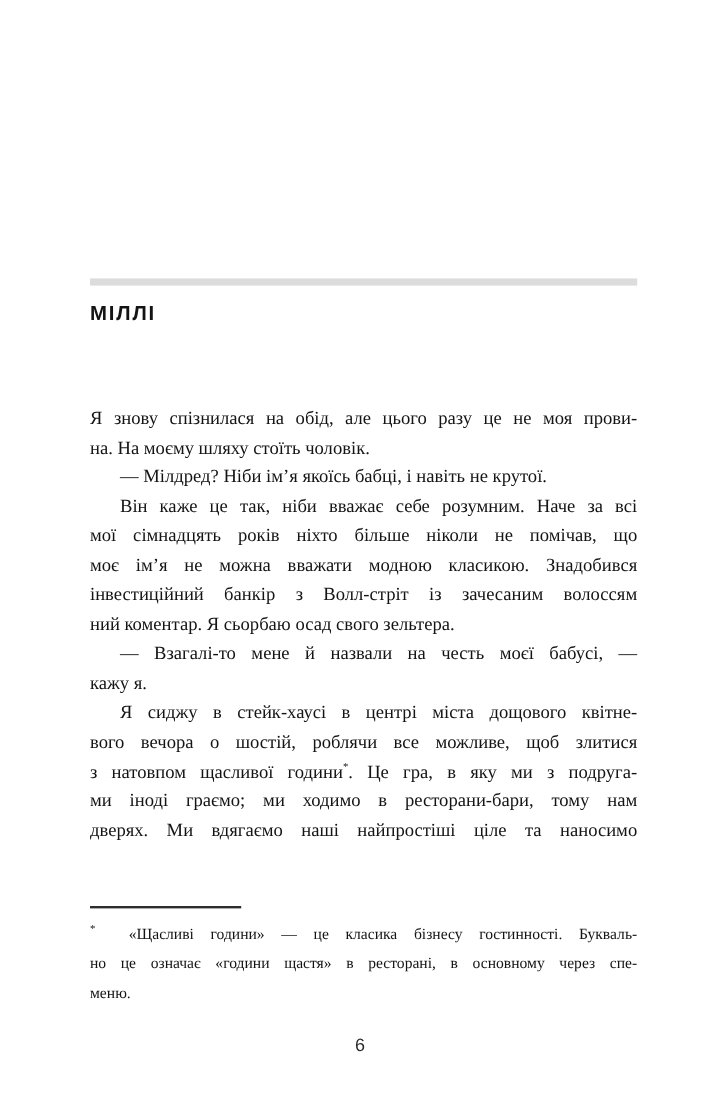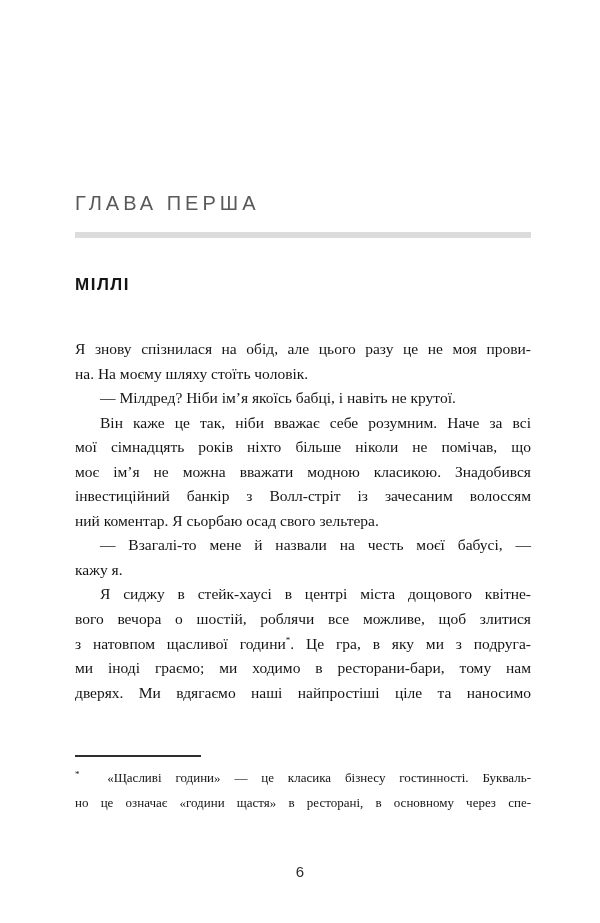--- a/index.html
+++ b/index.html
@@ -30,21 +30,21 @@
     position: absolute;
     left: 75px;
     top: 232px;
     width: 456px;
     height: 6px;
     background: var(--divider-gray, #dcdcdc);
   }
   .section-heading {
     position: absolute;
     left: 75px;
-    top: 275px;
+    top: 252px;
     font-family: "Liberation Sans", sans-serif;
     font-size: 17px;
     font-weight: bold;
     letter-spacing: 1.5px;
     color: var(--text-black, #1a1a1a);
     white-space: nowrap;
   }
   .body-text {
     position: absolute;
     left: 75px;
@@ -104,21 +104,20 @@
     text-align: center;
     font-family: "Liberation Sans", sans-serif;
     font-size: 15px;
     color: #2b2b2b;
   }
 </style>
 </head>
 <body>
 
 <div class="page">
-  <div class="chapter-heading">ГЛАВА ПЕРША</div>
 
   <div class="divider"></div>
 
   <div class="section-heading">МІЛЛІ</div>
 
   <div class="body-text" id="body-text">
       <div class="body-line">Я знову спізнилася на обід, але цього разу це не моя прови-</div>
       <div class="body-line no-just">на. На моєму шляху стоїть чоловік.</div>
       <div class="body-line indent no-just">— Мілдред? Ніби ім’я якоїсь бабці, і навіть не крутої.</div>
       <div class="body-line indent">Він каже це так, ніби вважає себе розумним. Наче за всі</div>
@@ -133,16 +132,17 @@
       <div class="body-line">з натовпом щасливої години<sup>*</sup>. Це гра, в яку ми з подруга-</div>
       <div class="body-line">ми іноді граємо; ми ходимо в ресторани-бари, тому нам</div>
       <div class="body-line">дверях. Ми вдягаємо наші найпростіші ціле та наносимо</div>
     </div>
 
   <div class="footnote-rule"></div>
 
   <div class="footnote" id="footnote">
       <div class="fn-line"><span class="fn-marker">*</span>&nbsp;&nbsp;«Щасливі години» — це класика бізнесу гостинності. Букваль-</div>
       <div class="fn-line">но це означає «години щастя» в ресторані, в основному через спе-</div>
+      <div class="fn-line no-just">меню.</div>
     </div>
 
   <div class="page-number">6</div>
 </div>
 
 </body></html>

